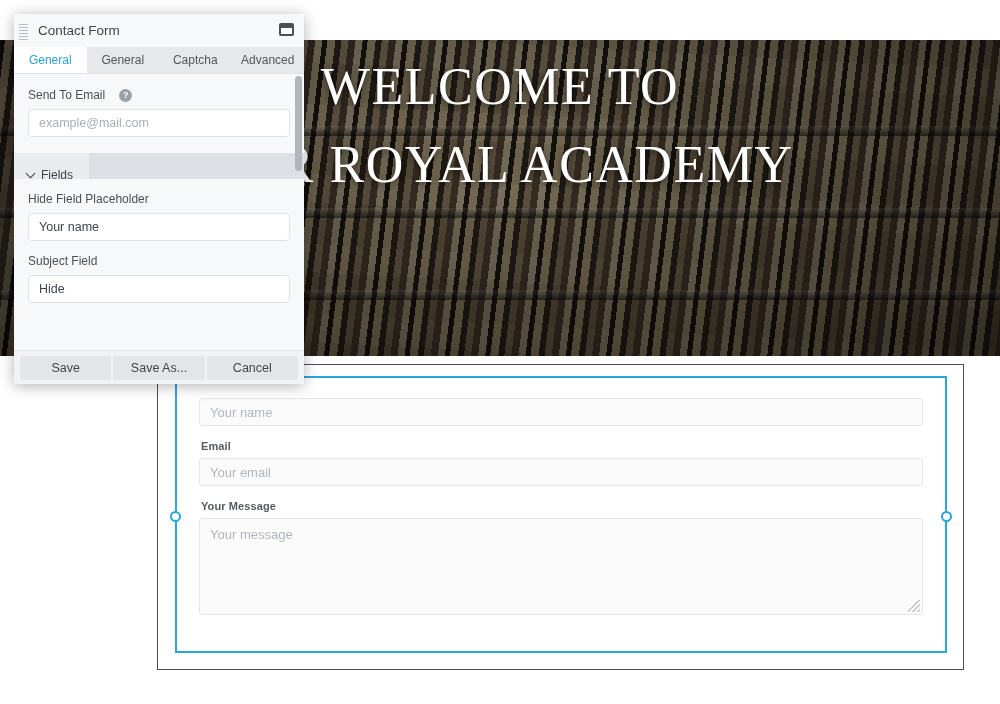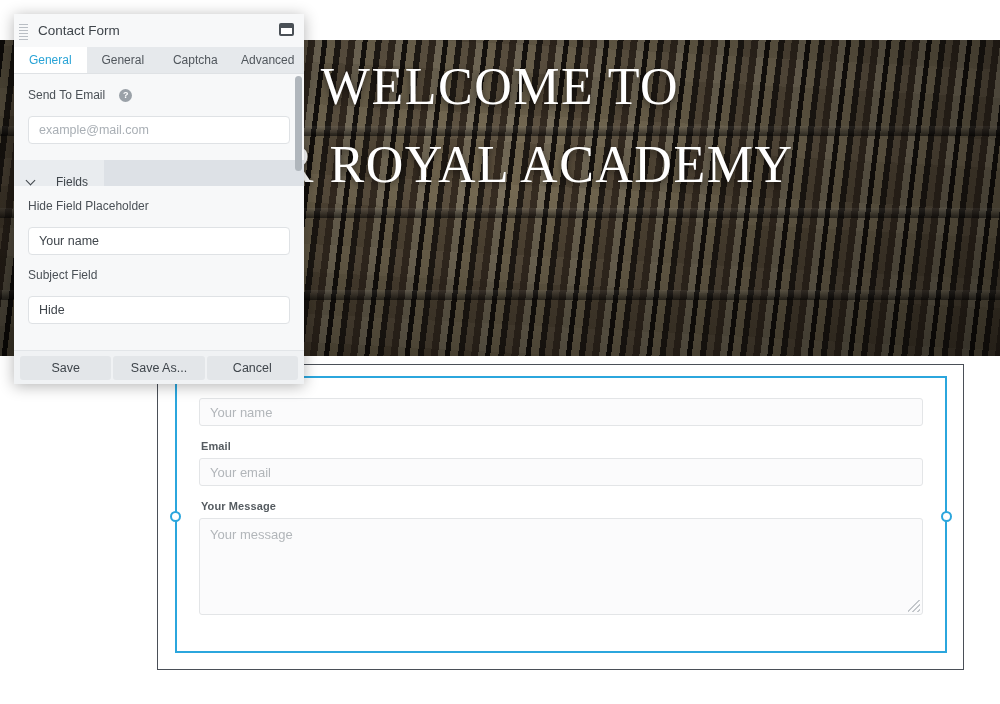--- a/index.html
+++ b/index.html
@@ -292,21 +292,21 @@
     background: #9aa1a8;
     color: #ffffff;
     font-size: 9px;
     font-weight: bold;
     cursor: help;
   }
   .p-input, .p-select {
     display: block;
     width: 100%;
     height: 28px;
-    margin-top: 14px;
+    margin-top: 7px;
     border: 1px solid #dfe2e5;
     border-radius: 4px;
     background: #ffffff;
     padding: 12px 10px;
     font-size: 12.5px;
     color: #3f454b;
     font-family: "Liberation Sans", sans-serif;
     outline: none;
   }
   .p-input::placeholder { color: #a9afb5; }
@@ -325,21 +325,21 @@
     margin-top: 16px;
     height: 26px;
     background: #dde1e6;
     display: flex;
     align-items: stretch;
   }
   .section-tab {
     background: #e9ecef;
     display: flex;
     align-items: center;
-    gap: 22px;
+    gap: 7px;
     padding: 17px 16px 0 13px;
     font-size: 12px;
     color: #3f454b;
     cursor: pointer;
   }
   .sect-chev {
     width: 7px; height: 7px;
     border-left: 1.5px solid #3f454b;
     border-bottom: 1.5px solid #3f454b;
     transform: rotate(-45deg);

